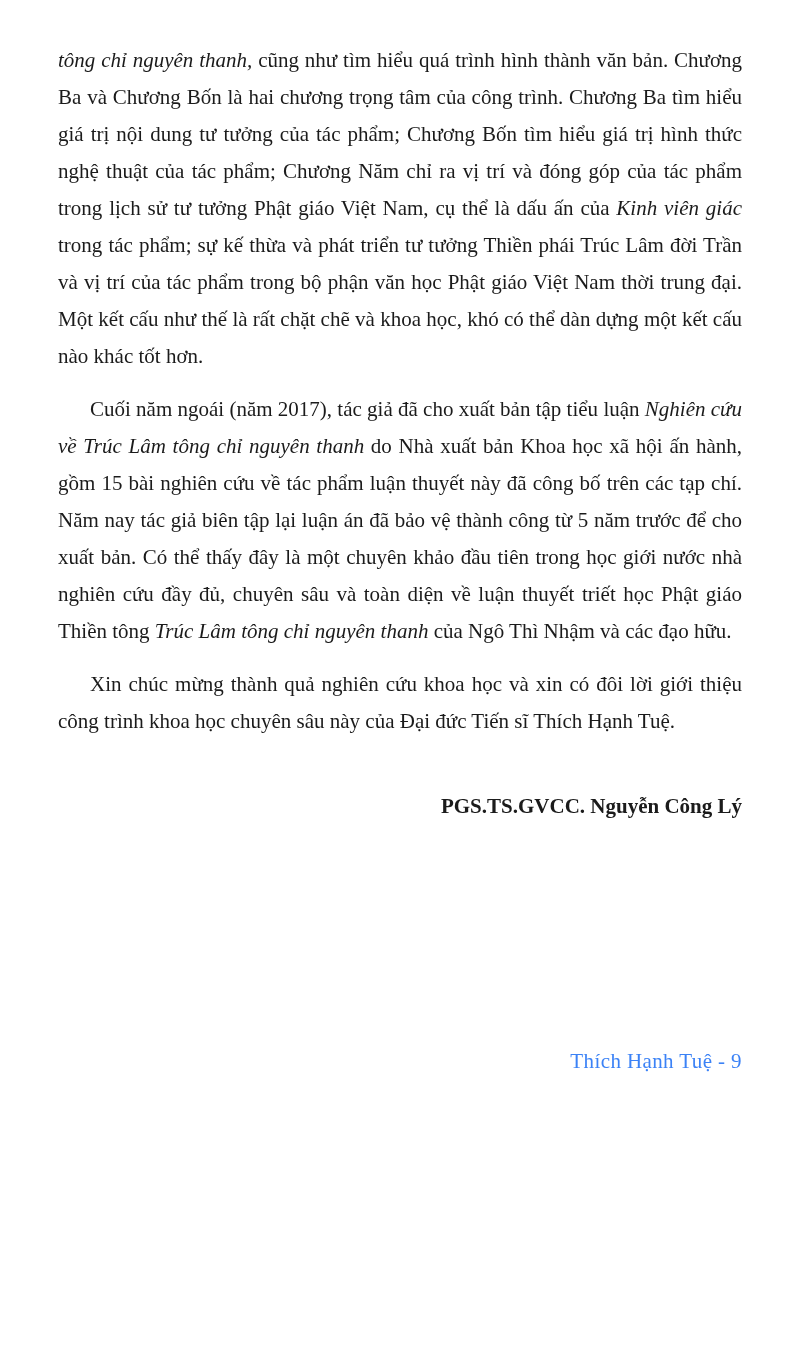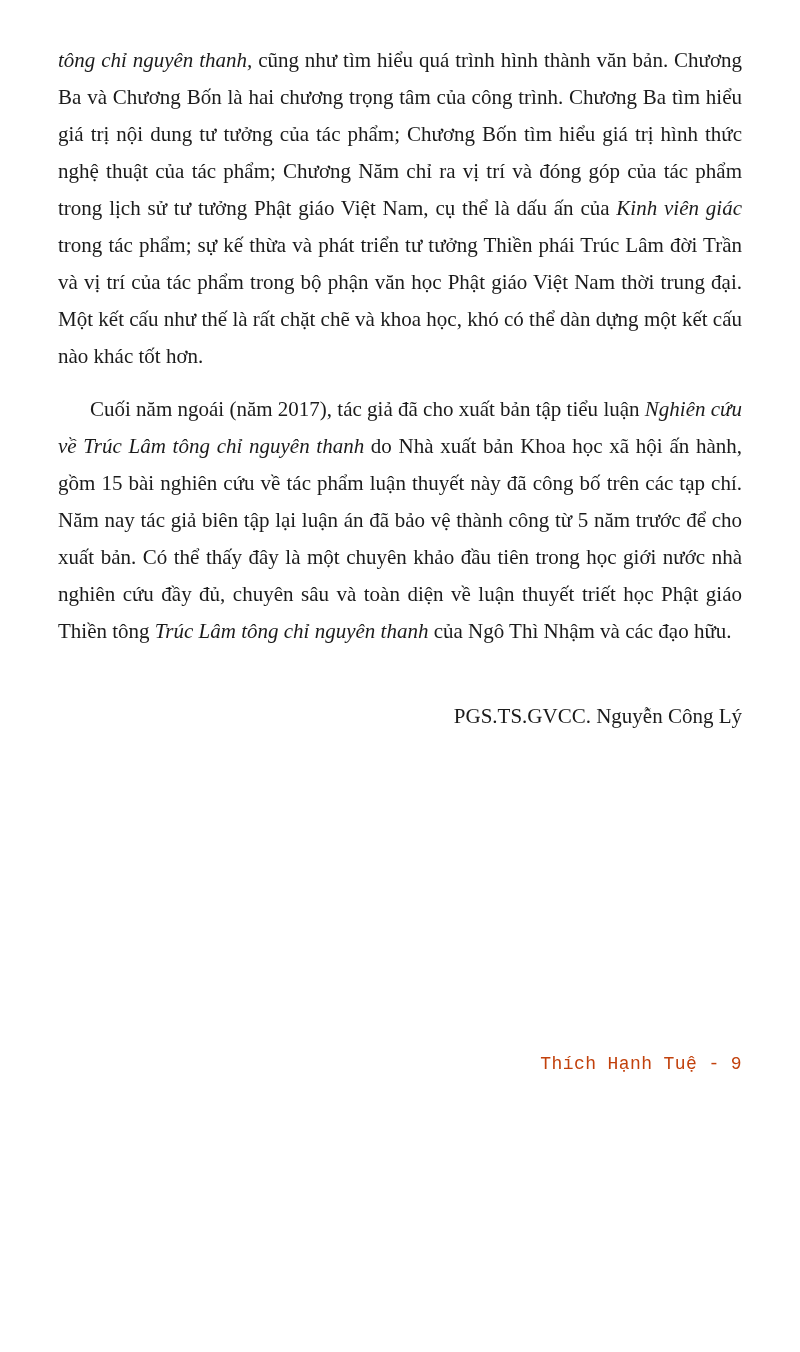--- a/index.html
+++ b/index.html
@@ -29,41 +29,41 @@
     margin-top: 48px;
     text-align: right;
   }
   .sig-place {
     font-style: italic;
     font-size: 20.5px;
     line-height: 37px;
     margin-bottom: 15px;
   }
   .sig-author {
-    font-weight: normal;
+    font-weight: bold;
     font-size: 21px;
     line-height: 37px;
   }
   .footer {
     position: absolute;
     right: 58px;
     bottom: 50px;
-    font-size: 18px;
+    font-size: 21px;
     letter-spacing: 0.4px;
-    color: #c2410c;
-    font-family: Liberation Mono, monospace;
+    color: #3b82f6;
   }
 </style>
 </head>
 <body>
 
 <div class="page">
   <div class="content">
     <div>
         <p class="para"><em>tông chỉ nguyên thanh,</em><span> cũng như tìm hiểu quá trình hình thành văn bản. Chương Ba và Chương Bốn là hai chương trọng tâm của công trình. Chương Ba tìm hiểu giá trị nội dung tư tưởng của tác phẩm; Chương Bốn tìm hiểu giá trị hình thức nghệ thuật của tác phẩm; Chương Năm chỉ ra vị trí và đóng góp của tác phẩm trong lịch sử tư tưởng Phật giáo Việt Nam, cụ thể là dấu ấn của </span><em>Kinh viên giác</em><span> trong tác phẩm; sự kế thừa và phát triển tư tưởng Thiền phái Trúc Lâm đời Trần và vị trí của tác phẩm trong bộ phận văn học Phật giáo Việt Nam thời trung đại. Một kết cấu như thế là rất chặt chẽ và khoa học, khó có thể dàn dựng một kết cấu nào khác tốt hơn.</span></p>
         <p class="para indent"><span>Cuối năm ngoái (năm 2017), tác giả đã cho xuất bản tập tiểu luận </span><em>Nghiên cứu về Trúc Lâm tông chỉ nguyên thanh</em><span> do Nhà xuất bản Khoa học xã hội ấn hành, gồm 15 bài nghiên cứu về tác phẩm luận thuyết này đã công bố trên các tạp chí. Năm nay tác giả biên tập lại luận án đã bảo vệ thành công từ 5 năm trước để cho xuất bản. Có thể thấy đây là một chuyên khảo đầu tiên trong học giới nước nhà nghiên cứu đầy đủ, chuyên sâu và toàn diện về luận thuyết triết học Phật giáo Thiền tông </span><em>Trúc Lâm tông chỉ nguyên thanh</em><span> của Ngô Thì Nhậm và các đạo hữu.</span></p>
+        <p class="para indent"><span>Xin chúc mừng thành quả nghiên cứu khoa học và xin có đôi lời giới thiệu công trình khoa học chuyên sâu này của Đại đức Tiến sĩ Thích Hạnh Tuệ.</span></p>
       </div>
     <div class="signature">
       <div class="sig-author">PGS.TS.GVCC. Nguyễn Công Lý</div>
     </div>
   </div>
   <div class="footer">Thích Hạnh Tuệ - 9</div>
 </div>
 
 </body></html>

